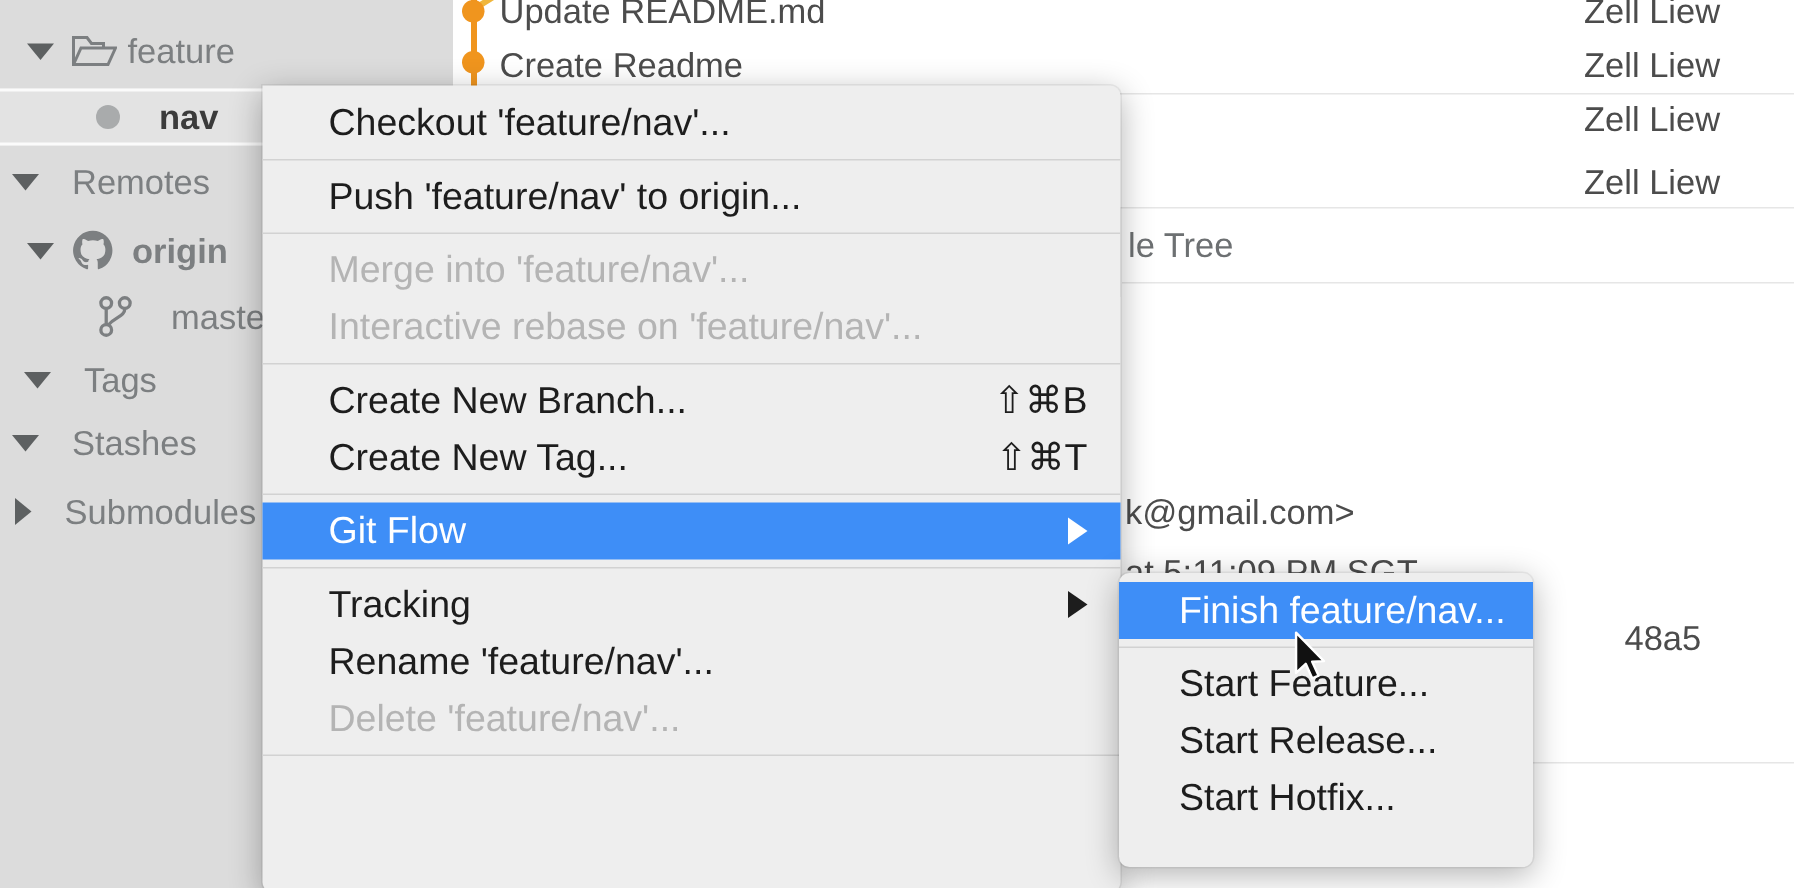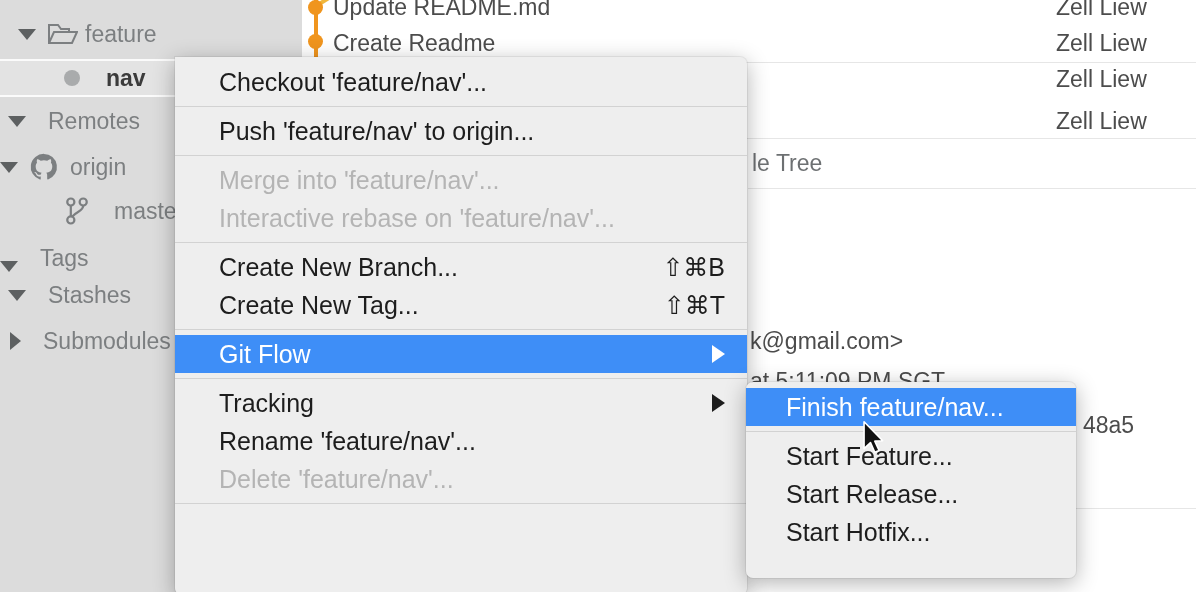--- a/index.html
+++ b/index.html
@@ -129,21 +129,21 @@
     left: 175px;
     top: 57px;
     width: 572px;
     height: 538px;
     border-top-left-radius: 0;
     border-top-right-radius: 7px;
   }
   #menu-sub {
     left: 746px;
     top: 382px;
-    width: 330px;
+    width: 276px;
     height: 196px;
   }
   .mi {
     position: relative;
     display: flex;
     align-items: center;
     height: 38px;
     padding: 0 22px 0 44px;
     font-size: 25px;
     color: #1d1d1d;
@@ -237,21 +237,21 @@
     <div class="side-row selected" style="top:59px; padding-left:64px;text-align:center;">
       <span class="side-icon dot-bullet"></span>
       <span class="side-label" style="margin-left:26px;">nav</span>
     </div>
 
     <div class="side-row" style="top:102px; padding-left:8px;">
       <span class="twisty down"></span>
       <span class="side-label" style="margin-left:22px;">Remotes</span>
     </div>
 
-    <div class="side-row" style="top:148px; ">
+    <div class="side-row" style="top:148px; padding-left:18px;font-weight:bold;">
       <span class="twisty down"></span>
       <span class="side-icon" style="width:32px; margin-left:10px;">
         <svg width="30" height="30" viewBox="0 0 24 24">
           <path fill="#7c7f81" d="M12 1.5A10.5 10.5 0 0 0 8.68 22c.52.1.71-.23.71-.5v-1.9c-2.9.64-3.52-1.4-3.52-1.4-.48-1.2-1.16-1.53-1.16-1.53-.95-.65.07-.64.07-.64 1.05.08 1.6 1.08 1.6 1.08.94 1.6 2.46 1.14 3.06.87.1-.68.37-1.14.67-1.4-2.32-.27-4.76-1.16-4.76-5.16 0-1.14.4-2.07 1.07-2.8-.11-.27-.46-1.33.1-2.77 0 0 .87-.28 2.86 1.07a9.9 9.9 0 0 1 5.2 0c2-1.35 2.86-1.07 2.86-1.07.57 1.44.21 2.5.1 2.77.67.73 1.07 1.66 1.07 2.8 0 4.01-2.45 4.89-4.78 5.15.38.33.71.97.71 1.96v2.9c0 .28.19.61.72.5A10.5 10.5 0 0 0 12 1.5z"></path>
         </svg>
       </span>
       <span class="side-label" style="margin-left:10px;">origin</span>
     </div>
 
     <div class="side-row" style="top:192px; padding-left:64px;">
@@ -259,21 +259,21 @@
         <svg width="22" height="28" viewBox="0 0 16 20">
           <circle cx="3.5" cy="3.5" r="2.6" fill="none" stroke="#7c7f81" stroke-width="1.6"></circle>
           <circle cx="12.5" cy="3.5" r="2.6" fill="none" stroke="#7c7f81" stroke-width="1.6"></circle>
           <circle cx="3.5" cy="16.5" r="2.6" fill="none" stroke="#7c7f81" stroke-width="1.6"></circle>
           <path d="M3.5,6.2 L3.5,13.9 M12.5,6.2 C12.5,10 8,10 4.6,14" fill="none" stroke="#7c7f81" stroke-width="1.6"></path>
         </svg>
       </span>
       <span class="side-label" style="margin-left:24px;">master</span>
     </div>
 
-    <div class="side-row" style="top:234px; padding-left:0;align-items:flex-end;">
+    <div class="side-row" style="top:234px; padding-left:16px;">
       <span class="twisty down"></span>
       <span class="side-label" style="margin-left:22px;">Tags</span>
     </div>
 
     <div class="side-row" style="top:276px; padding-left:8px;">
       <span class="twisty down"></span>
       <span class="side-label" style="margin-left:22px;">Stashes</span>
     </div>
 
     <div class="side-row" style="top:322px; padding-left:10px;">

